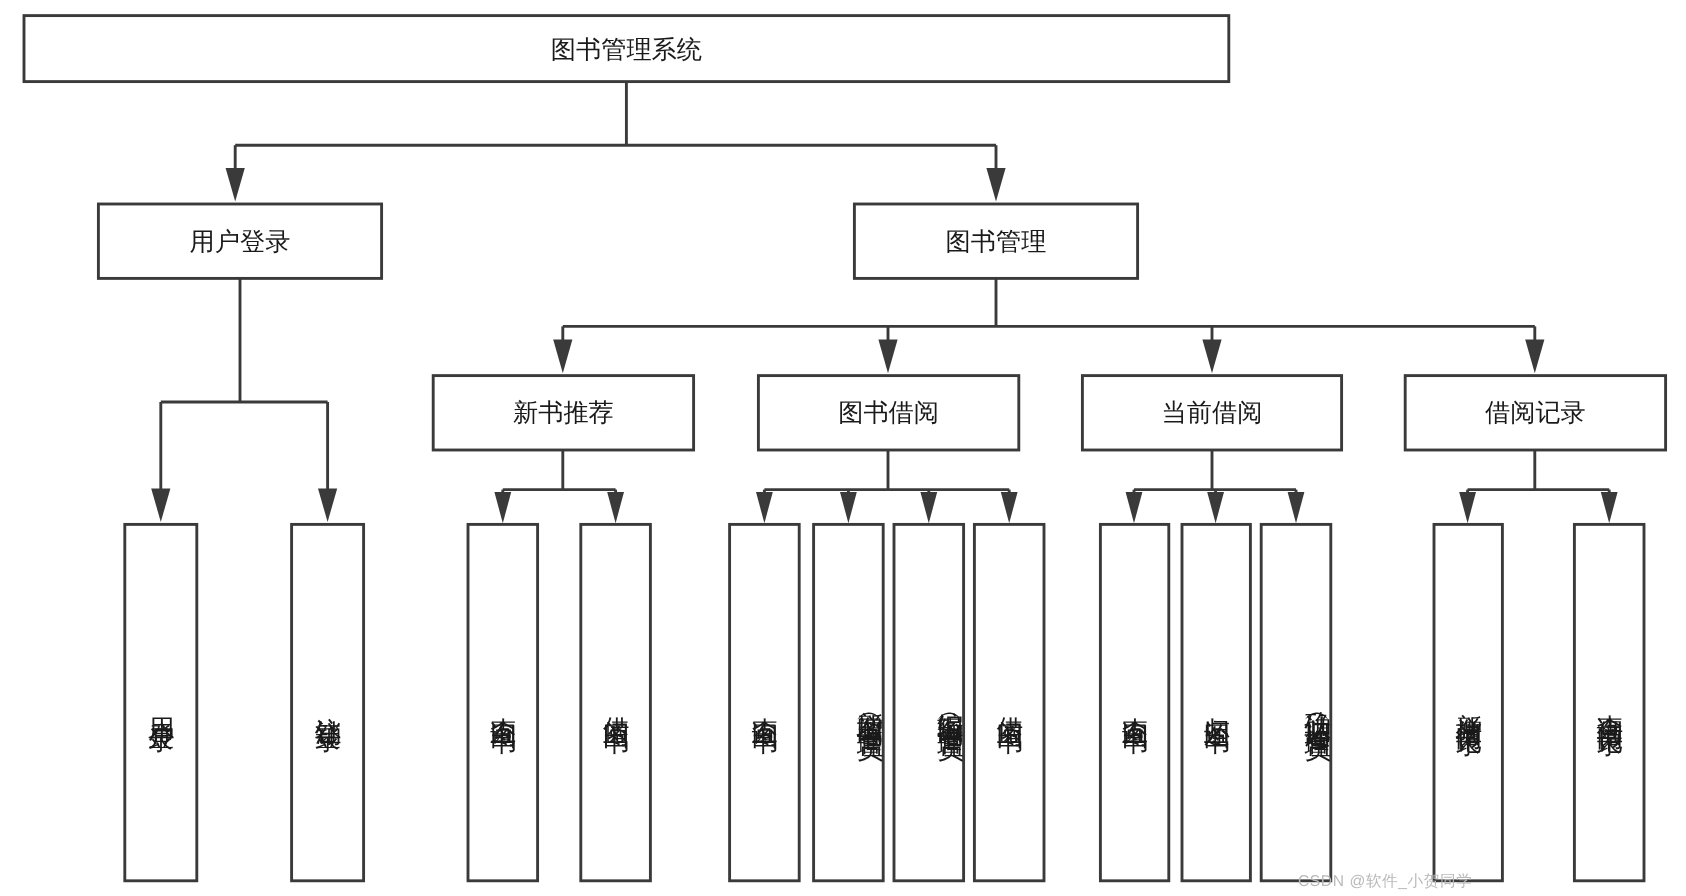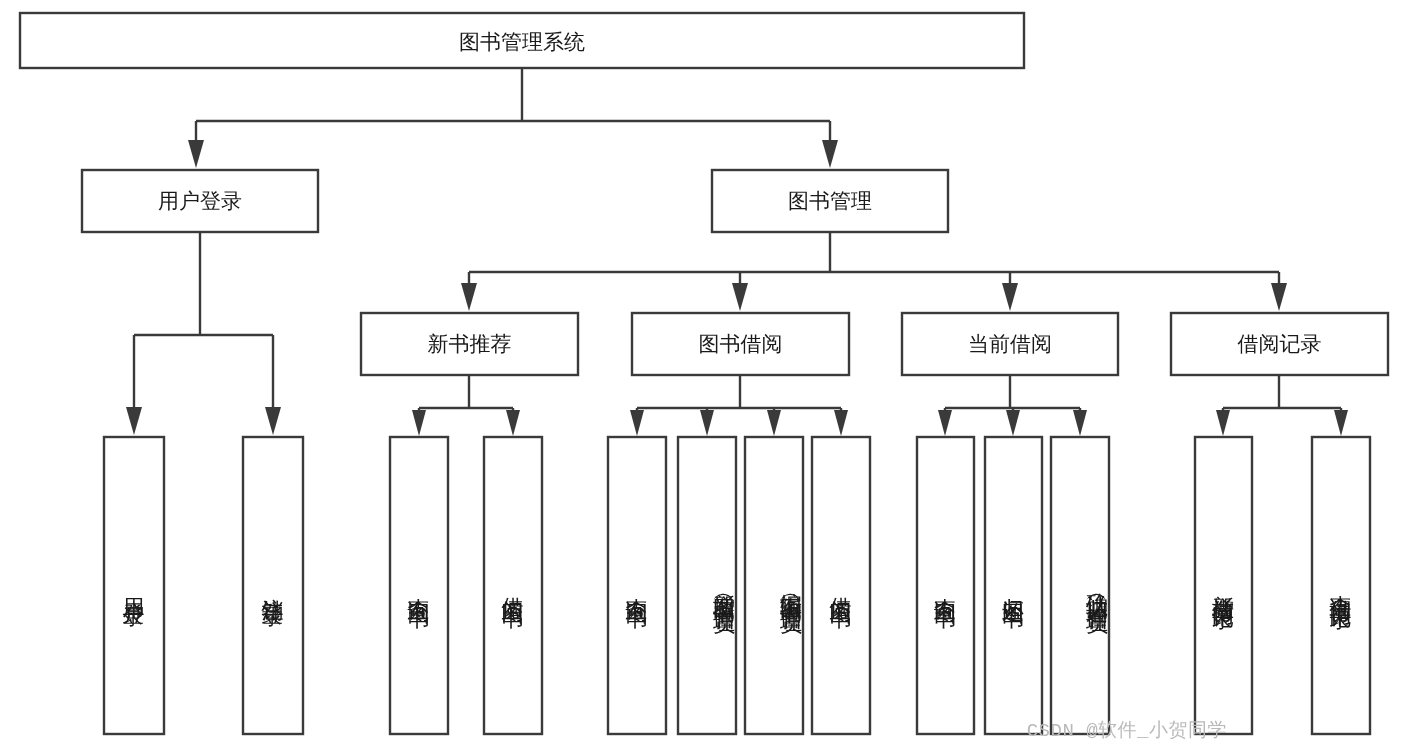--- a/index.html
+++ b/index.html
@@ -60,22 +60,22 @@
     line-height: 1.05;
     letter-spacing: 3px;
     color: #1a1a1a;
     white-space: nowrap;
     pointer-events: none;
   }
   #watermark {
     position: absolute;
     right: 8px;
     bottom: 4px;
-    font-family: Liberation Mono, monospace;
-    font-size: 19px;
+    font-family: Liberation Sans, sans-serif;
+    font-size: 13px;
     color: #b9b9b9;
     letter-spacing: 0.5px;
     white-space: nowrap;
   }
 </style>
 </head>
 <body>
 
 <div id="diagram-root">
 

